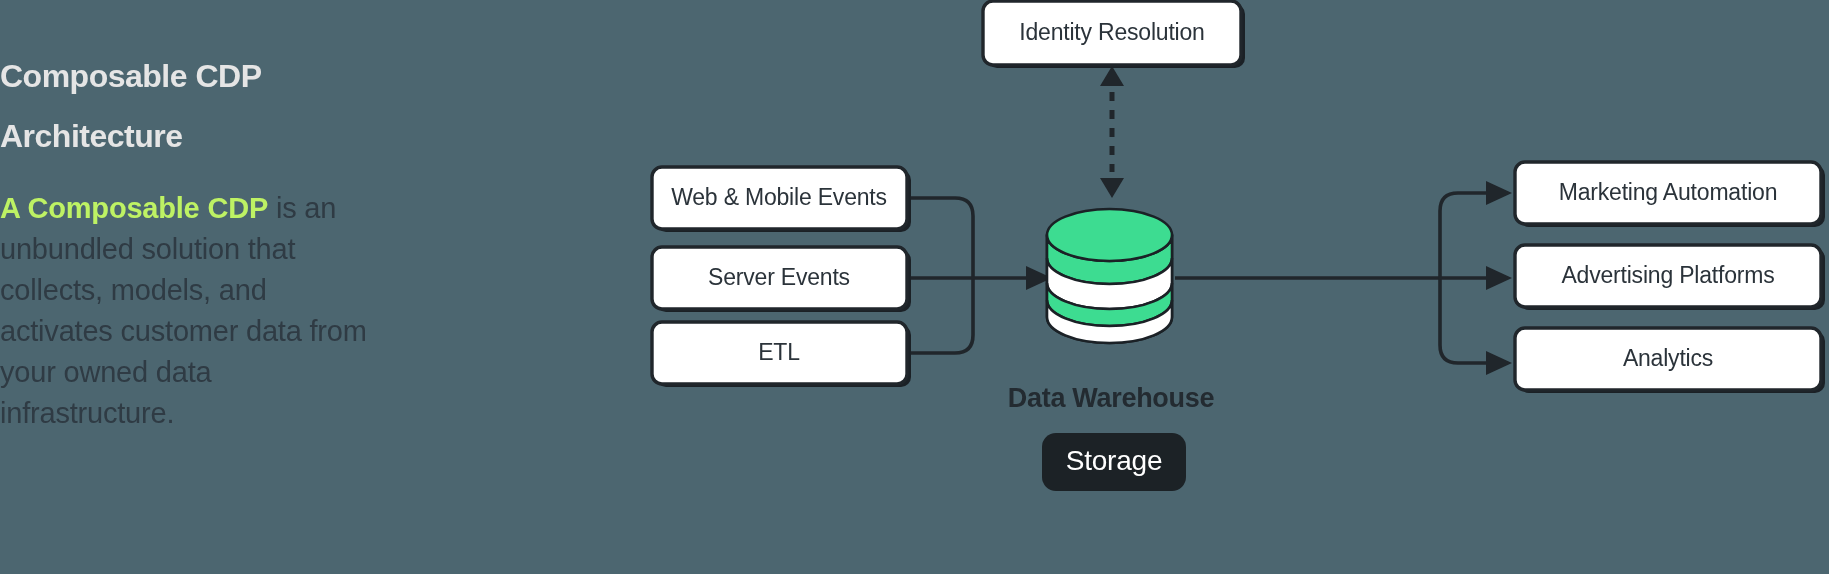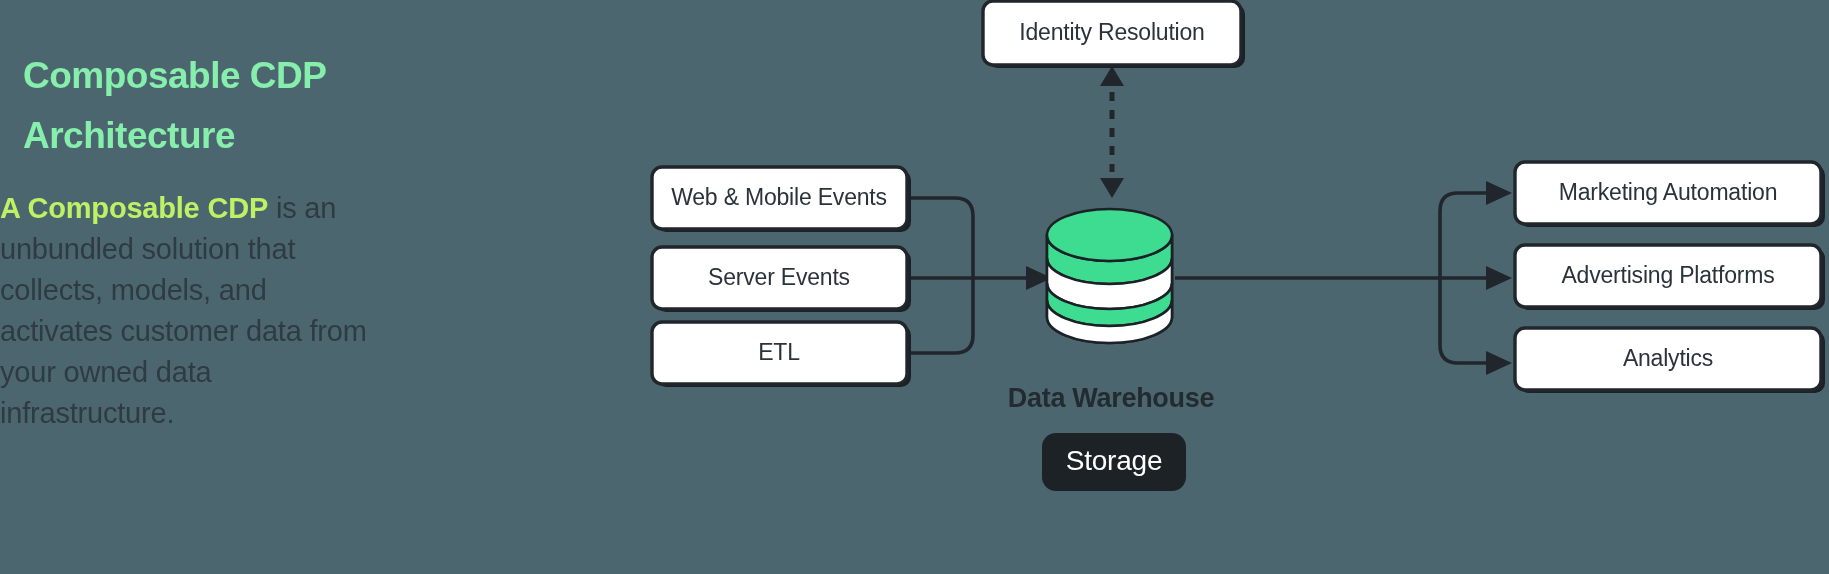--- a/index.html
+++ b/index.html
@@ -21,28 +21,27 @@
   }
 
   
   .left-col {
     position: absolute;
     left: 0px;
     top: 46px;
     width: 440px;
   }
   .headline {
-    font-size: 37px;
+    font-size: 32px;
     line-height: 60px;
     font-weight: bold;
-    color: #86efac;
+    color: #e5e5e5;
     letter-spacing: -0.5px;
     margin: 0 0 22px 0;
     max-width: 380px;
-    padding-left: 23px;
   }
   .body-copy {
     font-size: 29px;
     line-height: 41px;
     color: #2f3b44;
     letter-spacing: -0.2px;
     margin: 0;
     max-width: 380px;
   }
   .body-copy .lead {

